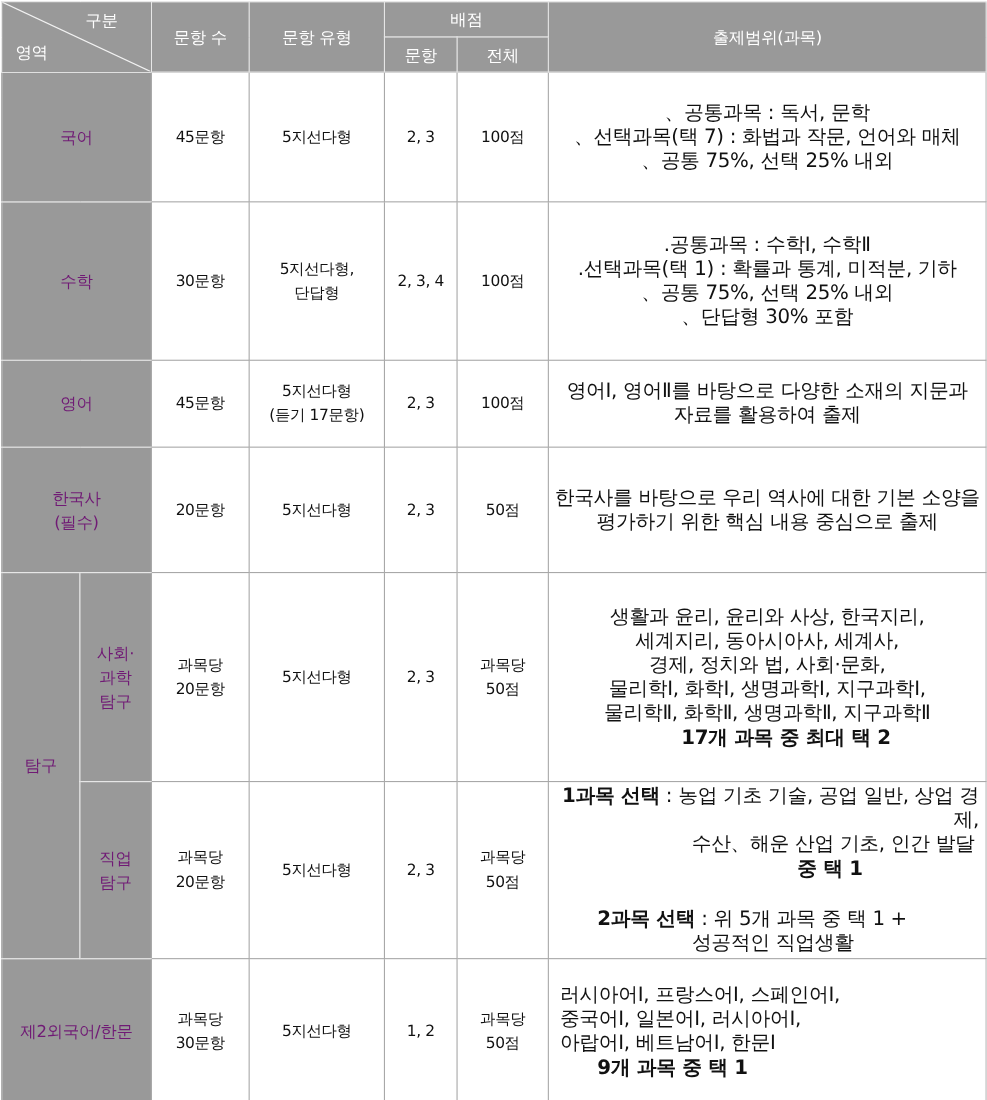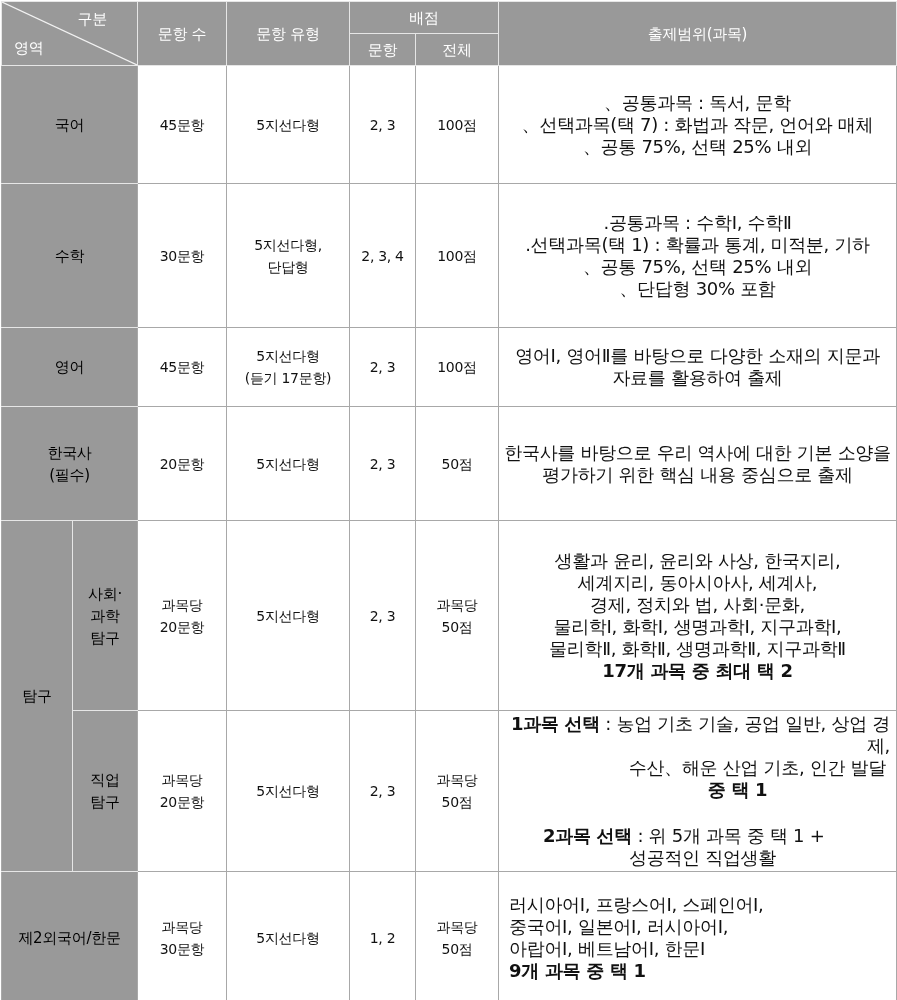--- a/index.html
+++ b/index.html
@@ -3,29 +3,29 @@
 <meta charset="utf-8">
 <style>
   html, body { margin: 0; padding: 0; background: #ffffff; }
   body { width: 897px; height: 1000px; position: relative; overflow: hidden;
          font-family: "DejaVu Sans", "Liberation Sans", sans-serif; color: #111; }
   table.exam { position: absolute; left: 1px; top: 1px; border-collapse: collapse; table-layout: fixed;
                width: 895px; font-size: 14px; letter-spacing: -0.3px; }
   table.exam td, table.exam th { border: 1px solid #a8a8a8; text-align: center; vertical-align: middle;
                padding: 0 4px; line-height: 22px; }
   .hd { background: #999999; color: #ffffff; font-weight: normal; font-size: 15px; border-color: #e6e6e6 !important; }
-  .rowhd { background: #999999; color: #000000; font-size: 15px; border-top-color: #e6e6e6 !important; border-bottom-color: #e6e6e6 !important; }
+  .rowhd { background: #999999; color: #701a75; font-size: 15px; border-top-color: #e6e6e6 !important; border-bottom-color: #e6e6e6 !important; }
   .rowhd.leftsplit { border-right-color: #e6e6e6 !important; }
   .diag { position: relative; padding: 0 !important; }
   .diag svg { position: absolute; left: 0; top: 0; width: 100%; height: 100%; }
   .diag .d-top { position: absolute; right: 30px; top: 6px; }
   .diag .d-bot { position: absolute; left: 12px; bottom: 6px; }
   .range { font-size: 18px; }
   .range .ln { display: block; }
-  .bold { font-weight: bold; }
+  .bold { font-weight: bold; margin-left: 34px; }
   .left { text-align: left !important; padding-left: 10px !important; }
   .ml { display: block; }
   .job .r1 { display: block; text-align: right; padding-right: 2px; }
   .job .r2 { display: block; text-align: right; padding-right: 6px; }
   .job .r3 { display: block; text-align: center; padding-left: 80px; }
   .job .r4 { display: block; text-align: left; padding-left: 40px; margin-top: 24px; }
   .job .r5 { display: block; text-align: center; padding-left: 10px; }
 </style>
 </head>
 <body>

